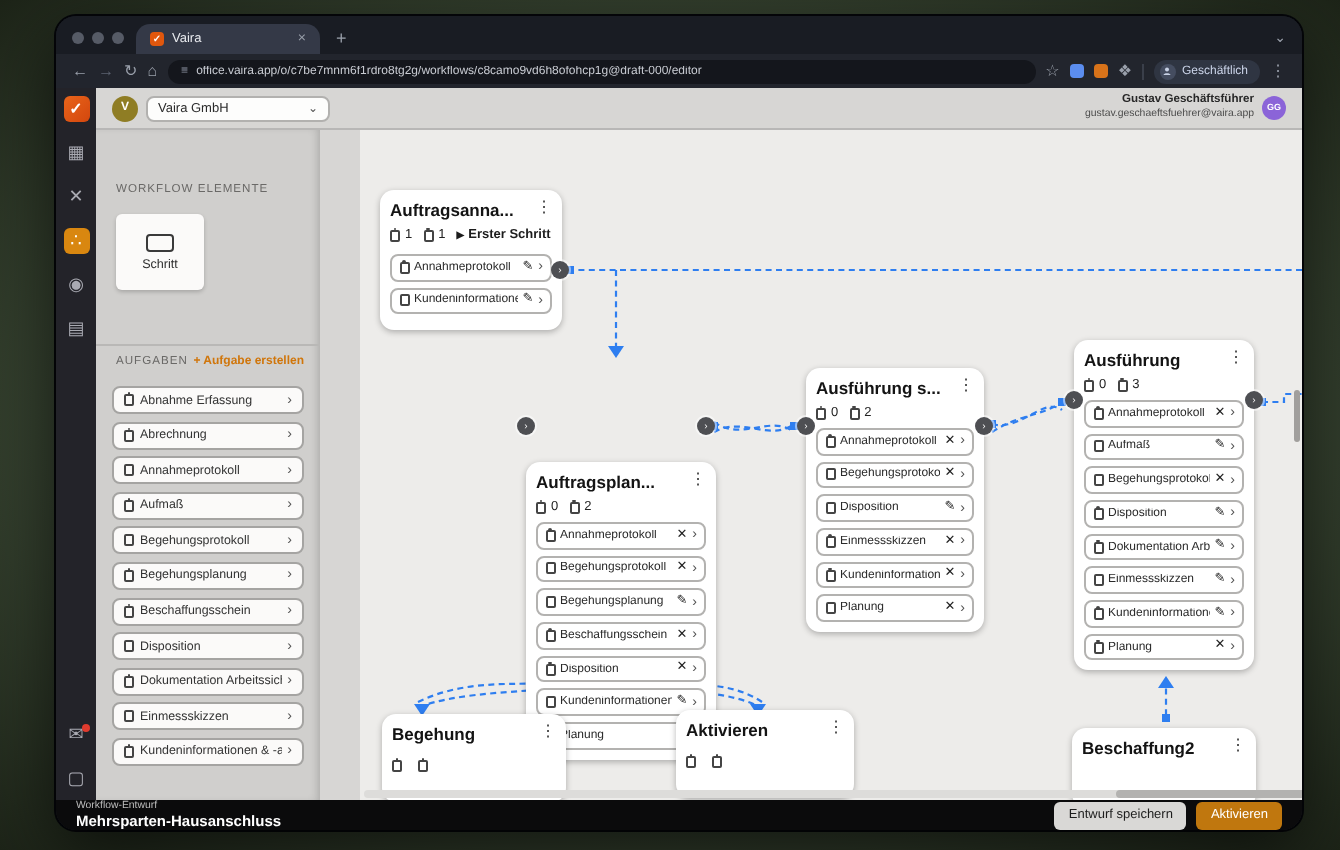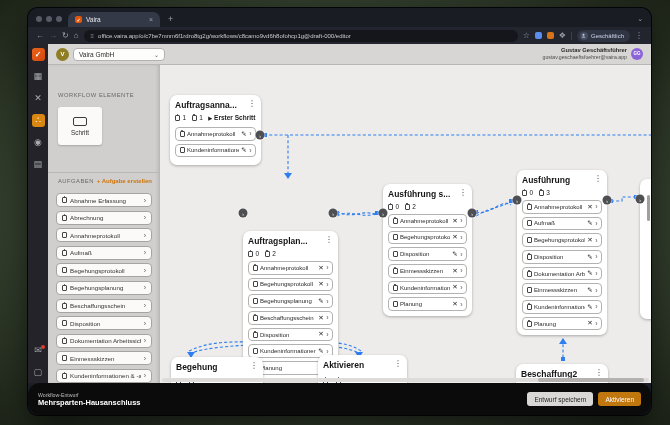--- a/index.html
+++ b/index.html
@@ -61,21 +61,21 @@
   .orgselect { background:#fdfdfc; border:1px solid #b2b1af; border-radius:4px; height:13px; width:92px;
     display:flex; align-items:center; padding:0 5px; gap:4px; }
   .orgname { font-size:6.5px; color:#2b2b2b; flex:1; }
   .selchev { font-size:6px; color:#555; }
   .userblock { margin-left:auto; display:flex; align-items:center; gap:4px; }
   .usertext { text-align:right; line-height:1.25; }
   .username { font-size:5.8px; font-weight:bold; color:#272727; }
   .useremail { font-size:5.2px; color:#4c4c4c; }
   .userava { width:12px; height:12px; border-radius:50%; background:#8b64d8; color:#fff; font-size:4.5px;
     font-weight:bold; display:flex; align-items:center; justify-content:center; }
-  .content { flex:1; display:flex; min-height:0; }
+  .content { flex:1; display:flex; min-height:0;gap:20px; }
   
   .panel { width:112px; background:#d0cfcd; flex:0 0 auto; overflow:hidden; position:relative;
     box-shadow:inset -3px 0 4px -2px rgba(0,0,0,.18); }
   .sechead { font-size:5.8px; letter-spacing:.5px; color:#6a6967; margin:0 0 0 10px; }
   .we-head { padding-top:27px; }
   .schritt { margin:9px 0 0 10px; width:44px; height:38px; background:#fbfaf9; border-radius:3px;
     box-shadow:0 1px 2px rgba(0,0,0,.2); display:flex; flex-direction:column; align-items:center; justify-content:center; gap:3px; }
   .schritt-ic { width:14px; height:9px; border:1.2px solid #3a3a3a; border-radius:2px; }
   .schritt-label { font-size:6.3px; color:#2f2f2f; }
   .pdivider { border-top:1px solid #b9b8b6; margin-top:27px; }
@@ -105,21 +105,21 @@
     gap:2.5px; padding:0 3.5px; background:#fff; }
   .ntlabel { flex:1; font-size:6px; color:#2a2a2a; white-space:nowrap; overflow:hidden; }
   .act { font-size:6.5px; color:#222; line-height:1; }
   .edge-dot { position:absolute; width:9px; height:9px; border-radius:50%; background:#4e4f53;
     transform:translate(-50%,-50%); color:#fff; font-size:5px; display:flex; align-items:center;
     justify-content:center; box-shadow:0 0 0 1px rgba(255,255,255,.5); }
   .hscroll { position:absolute; left:2px; right:2px; bottom:1px; height:4px; background:#dddcda; border-radius:2px; }
   .hthumb { position:absolute; left:376px; width:106px; top:0; height:4px; background:#b3b2b0; border-radius:2px; }
   .vscroll { position:absolute; right:1px; top:130px; width:3.5px; height:26px; background:#a19f9d; border-radius:2px; }
   
-  .bottombar { height:32px; background:#0b0b0c; display:flex; align-items:center; padding:0 10px; flex:0 0 auto;border-radius:12px; }
+  .bottombar { height:15px; background:#0b0b0c; display:flex; align-items:center; padding:0 10px; flex:0 0 auto; }
   .draftlabel { font-size:5.2px; color:#bdbdbd; }
   .wfname { font-size:7.5px; font-weight:bold; color:#fff; }
   .barbtns { margin-left:auto; display:flex; gap:5px; }
   .btn { height:14px; border-radius:3px; font-size:6.5px; display:flex; align-items:center; padding:0 7px; }
   .btn-save { background:#d9d8d6; color:#1d1d1d; }
   .btn-activate { background:#c0770e; color:#fff; }
 </style>
 </head>
 <body>
 

